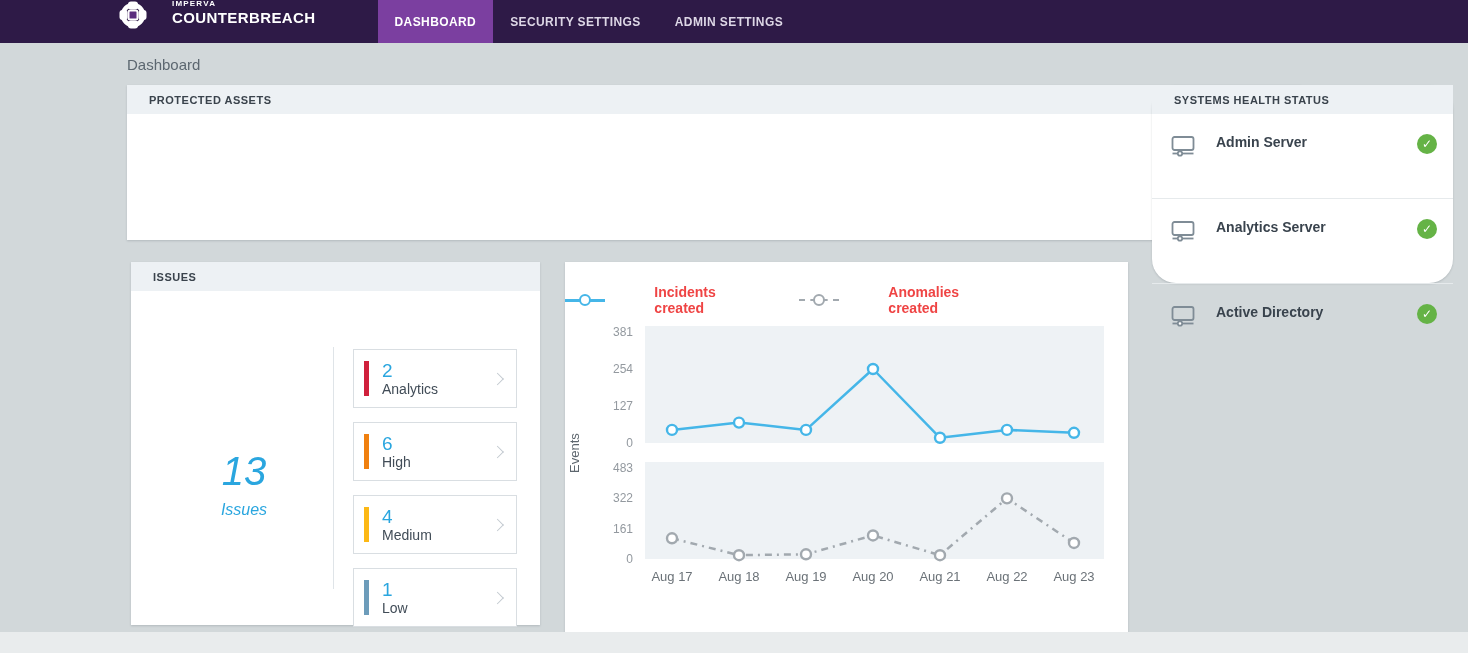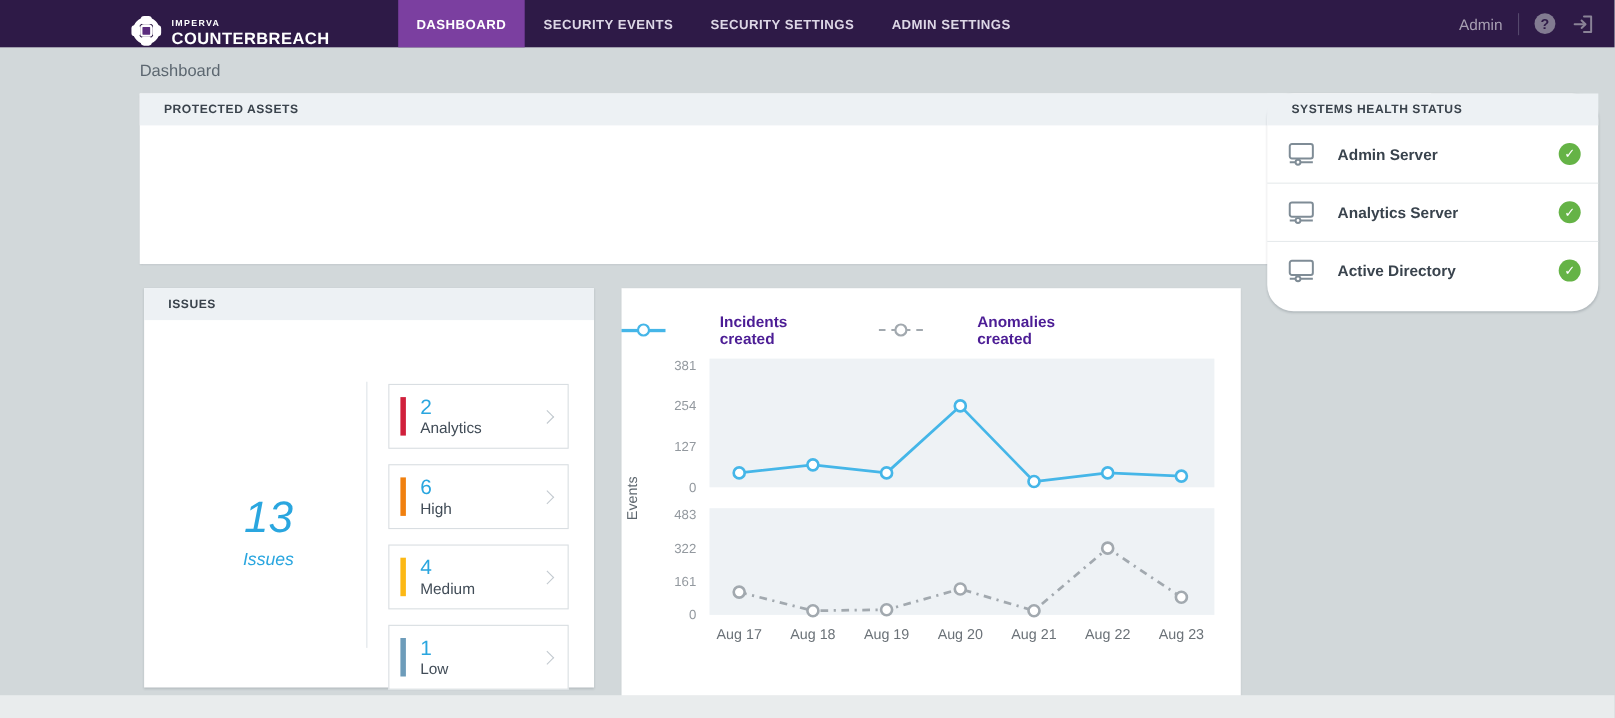--- a/index.html
+++ b/index.html
@@ -1,20 +1,20 @@
 <!DOCTYPE html>
 <html><head>
 <meta charset="utf-8">
 <style>
   html,body{margin:0;padding:0;background:#d2d8da;font-family:"Liberation Sans","DejaVu Sans",sans-serif;}
   #app{position:relative;width:1468px;height:653px;background:#d2d8da;overflow:hidden;}
 
   
   .navbar{position:absolute;top:0;left:0;width:100%;height:43px;background:#2e1a47;display:flex;align-items:stretch;}
-  .brand{display:flex;align-items:flex-end;gap:8px;margin-left:118px;cursor:pointer;}
+  .brand{display:flex;align-items:flex-start;gap:24px;margin-left:118px;cursor:pointer;}
   .brand-text{display:flex;flex-direction:column;line-height:1;}
   .brand-top{font-size:8px;font-weight:bold;letter-spacing:1.2px;color:#ffffff;margin-bottom:2px;}
   .brand-bottom{font-size:15px;font-weight:bold;letter-spacing:.4px;color:#ffffff;}
   .tabs{display:flex;align-items:stretch;margin-left:62px;}
   .tab{display:flex;align-items:center;padding:0 17px;font-size:12px;font-weight:bold;letter-spacing:.4px;color:#ddd7e6;cursor:pointer;}
   .tab.active{background:#7b3fa0;color:#ffffff;}
   .nav-right{margin-left:auto;display:flex;align-items:center;gap:14px;margin-right:18px;}
   .nav-user{font-size:14px;color:#a69eb2;color:#a79fb2;cursor:pointer;}
   .nav-sep{width:1px;height:20px;background:#55486c;}
   .help-badge{width:19px;height:19px;border-radius:50%;background:#827b91;color:#2e1a47;font-size:13px;font-weight:bold;display:flex;align-items:center;justify-content:center;cursor:pointer;}
@@ -31,21 +31,21 @@
   .pa-body{height:126px;display:flex;align-items:center;}
   .stat{display:flex;align-items:center;}
   .stat-value{font-size:46px;font-weight:300;color:#3c4854;margin-left:22px;}
   .stat-label{font-size:17px;font-weight:bold;color:#3c4854;margin-left:11px;align-self:flex-end;margin-bottom:14px;}
   .pa-sep{width:1px;height:88px;background:#e2e7ea;margin-left:72px;}
   .stat1{margin-left:40px;}
   .stat2{margin-left:30px;}
 
   
   #panel-health{left:1152px;top:85px;width:301px;height:198px;border-radius:24px;}
-  .health-row{height:52px;display:flex;align-items:center;padding:0 16px 0 18px;border-bottom:1px solid #e6eaec;}
+  .health-row{height:52px;display:flex;align-items:flex-start;padding:0 16px 12px 18px;border-bottom:1px solid #e6eaec;margin-top:20px;}
   .health-row:last-child{border-bottom:none;}
   .health-label{font-size:14px;font-weight:bold;color:#39434d;margin-left:20px;}
   .health-status{margin-left:auto;width:20px;height:20px;border-radius:50%;background:#65b346;color:#fff;font-size:12px;font-weight:bold;display:flex;align-items:center;justify-content:center;}
 
   
   #panel-issues{left:131px;top:262px;width:409px;height:363px;}
   .issues-body{position:relative;height:334px;}
   .issues-total{position:absolute;left:58px;top:158px;width:110px;text-align:center;cursor:default;font-style:italic;}
   .issues-total-num{font-size:40px;color:#2aa6df;line-height:1.1;}
   .issues-total-label{font-size:16px;color:#2aa6df;margin-top:8px;}
@@ -58,21 +58,21 @@
   .sev-label{font-size:14px;color:#414c57;}
   .sev-chev{position:absolute;right:14px;top:50%;width:8px;height:8px;border-top:1.5px solid #c3cad0;border-right:1.5px solid #c3cad0;transform:translateY(-50%) rotate(45deg);}
 
   
   #panel-events{left:565px;top:262px;width:563px;height:371px;}
   .legend{display:flex;justify-content:center;gap:34px;margin-top:22px;margin-right:120px;}
   .legend-item{display:flex;align-items:center;gap:9px;cursor:pointer;}
   .legend-sample{position:relative;width:42px;height:13px;}
   .legend-line{position:absolute;left:0;right:0;top:5px;}
   .legend-dot{position:absolute;left:50%;top:50%;transform:translate(-50%,-50%);width:8px;height:8px;border-radius:50%;background:#fff;}
-  .legend-label{font-size:14px;font-weight:bold;color:#4c1d95;margin-left:40px;}
+  .legend-label{font-size:14px;font-weight:bold;color:#ef4444;margin-left:40px;}
   #events-chart{display:block;margin-top:4px;margin-left:2px;}
 
   .footer-strip{position:absolute;left:0;bottom:0;width:100%;height:21px;background:#e9eced;}
 </style>
 </head>
 <body>
 
 <div id="app">
 
   <header class="navbar">
@@ -85,34 +85,23 @@
         <rect x="20.5" y="10" width="8" height="10" rx="3" fill="#ffffff"></rect>
         <rect x="10.5" y="10.5" width="9" height="9" rx="1.5" fill="#5b2d7e" stroke="#ffffff" stroke-width="2"></rect>
       </svg>
       <div class="brand-text">
         <span class="brand-top">IMPERVA</span>
         <span class="brand-bottom">COUNTERBREACH</span>
       </div>
     </div>
     <nav class="tabs" id="nav-tabs">
         <div class="tab active">DASHBOARD</div>
-        <div class="tab">SECURITY EVENTS</div>
         <div class="tab">SECURITY SETTINGS</div>
         <div class="tab">ADMIN SETTINGS</div>
       </nav>
-    <div class="nav-right">
-      <span class="nav-user">Admin</span>
-      <span class="nav-sep"></span>
-      <span class="help-badge">?</span>
-      <svg width="22" height="22" viewBox="0 0 22 22" style="cursor:pointer;">
-        <path d="M12 4 h6.5 v14 H12" fill="none" stroke="#8a8397" stroke-width="1.8" stroke-linecap="round" stroke-linejoin="round"></path>
-        <line x1="3.5" y1="11" x2="13" y2="11" stroke="#8a8397" stroke-width="1.8" stroke-linecap="round"></line>
-        <path d="M9.8 7.6 L13.4 11 L9.8 14.4" fill="none" stroke="#8a8397" stroke-width="1.8" stroke-linecap="round" stroke-linejoin="round"></path>
-      </svg>
-    </div>
   </header>
 
   <div class="breadcrumb">Dashboard</div>
 
   <section class="panel" id="panel-protected">
     <div class="panel-header">PROTECTED ASSETS</div>
   </section>
 
   <section class="panel" id="panel-health">
     <div class="panel-header">SYSTEMS HEALTH STATUS</div>

